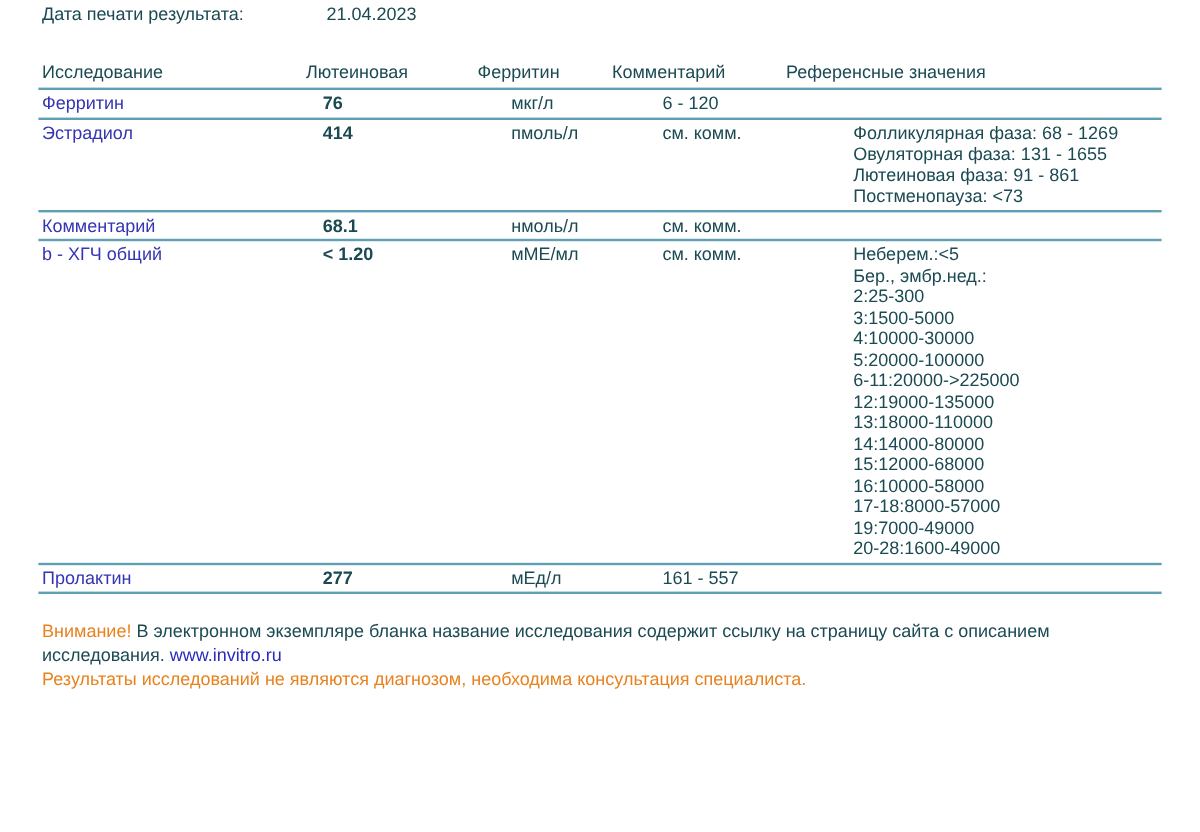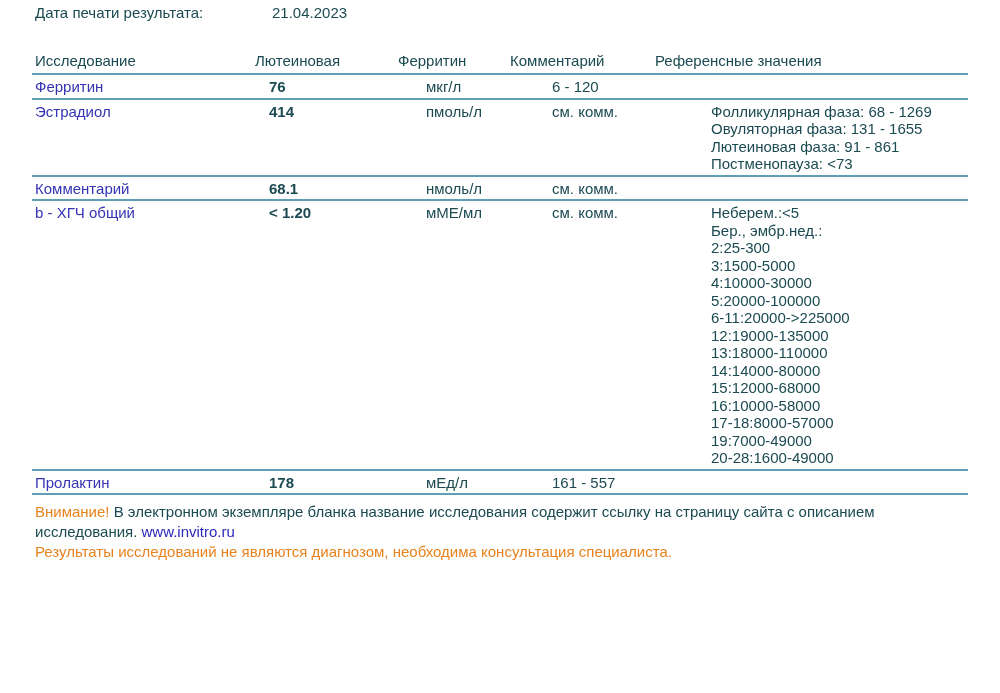--- a/index.html
+++ b/index.html
@@ -32,21 +32,21 @@
   .trow{
     border-bottom:2px solid var(--c-line);
     padding:3px 0 2px 0;
     gap:14px;
   }
   .cell{line-height:17.5px;padding-right:8px;}
   .cell.name{padding-left:3px;color:var(--c-name);cursor:pointer;}
   .thead .cell:first-child{padding-left:3px;color:var(--c-text);cursor:default;}
   .cell.result{font-weight:bold;}
   .cell.comment{white-space:pre-line;padding-right:0;}
-  .footer{margin-top:7px;padding-left:3px;line-height:20px;}
+  .footer{margin-top:22px;padding-left:3px;line-height:20px;}
   .orange{color:var(--c-orange);}
   .link{color:var(--c-link);text-decoration:none;cursor:pointer;}
 </style>
 </head>
 <body>
 
 <div class="document">
 
   <div class="date-row">
     <span>Дата печати результата:</span>
@@ -104,21 +104,21 @@
 14:14000-80000
 15:12000-68000
 16:10000-58000
 17-18:8000-57000
 19:7000-49000
 20-28:1600-49000</div>
   </div>
 
   <div class="grid trow">
     <div class="cell name">Пролактин</div>
-    <div class="cell result">178</div>
+    <div class="cell result">277</div>
     <div class="cell units">мЕд/л</div>
     <div class="cell ref">161 - 557</div>
     <div class="cell comment"></div>
   </div>
 
   <div class="footer">
     <div>
       <span class="orange">Внимание!</span>
       <span>В электронном экземпляре бланка название исследования содержит ссылку на страницу сайта с описанием исследования.</span>
       <a class="link">www.invitro.ru</a>

